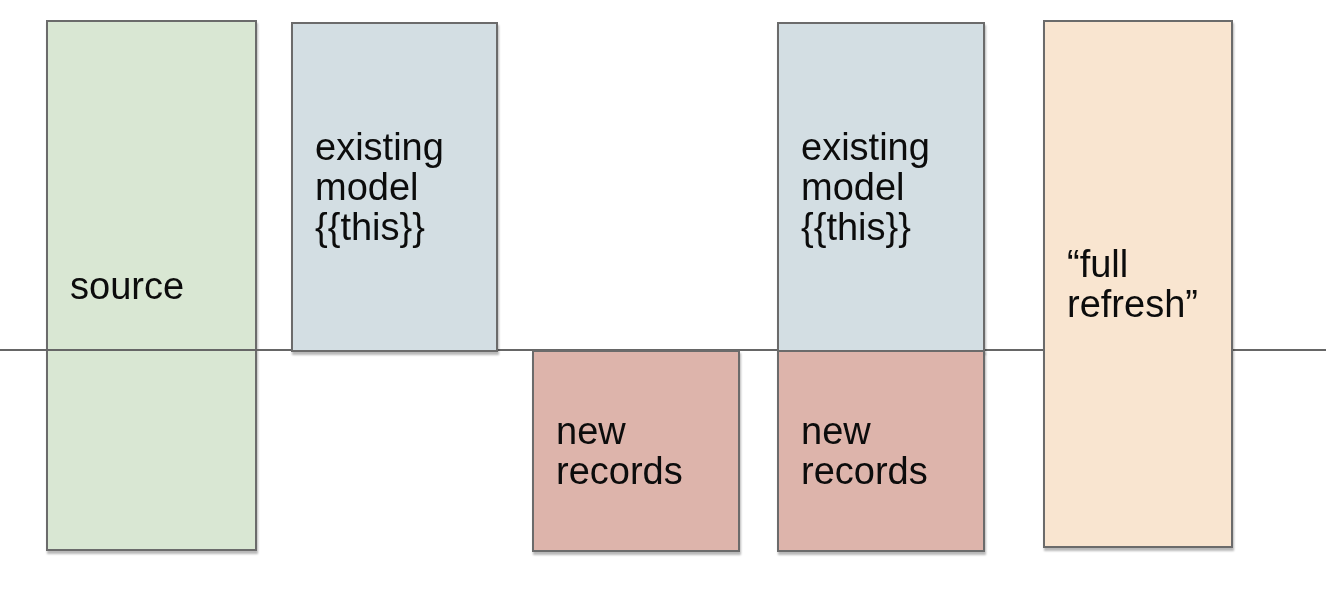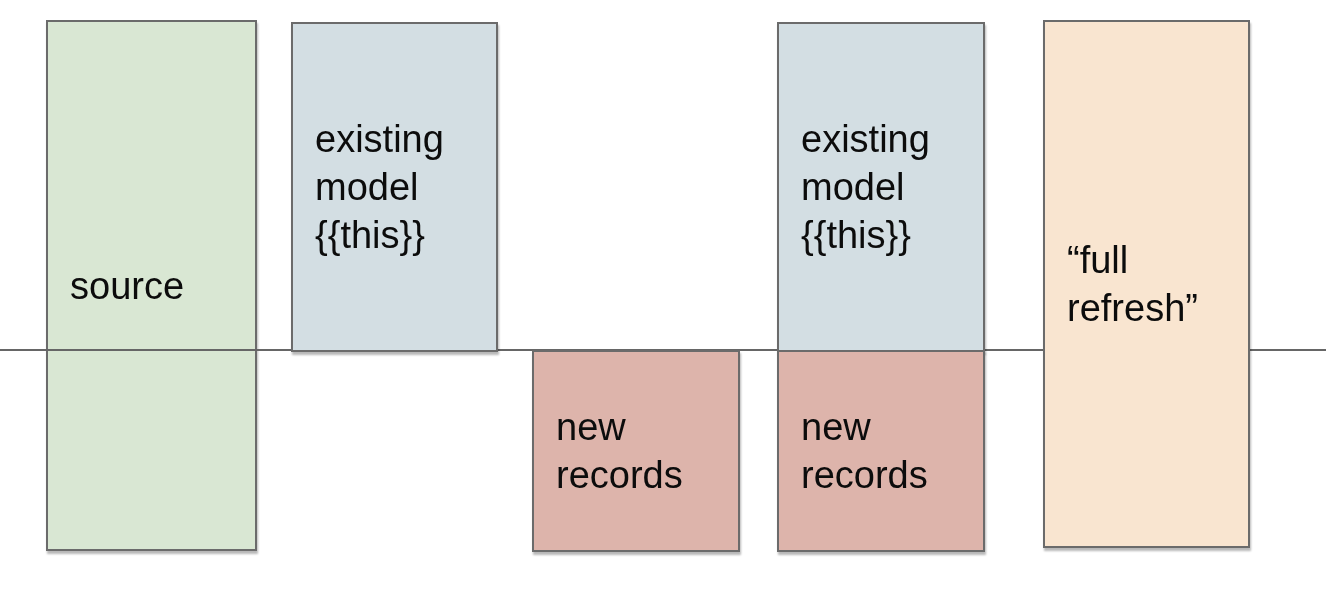--- a/index.html
+++ b/index.html
@@ -32,34 +32,34 @@
     position: absolute;
     box-sizing: border-box;
     border: 2px solid #6b6b6b;
     box-shadow: 1px 3px 2px rgba(0,0,0,0.28);
     display: flex;
     align-items: center;
     z-index: 3;
   }
   .box .label {
     font-size: 38px;
-    line-height: 48px;
+    line-height: 40px;
     color: #0c0c0c;
     white-space: pre-line;
     padding-left: 22px;
     padding-right: 6px;
     letter-spacing: 0;
   }
   
   #box-source        { left: 34px;   top: 20px;  width: 211px; height: 531px; z-index: 1; }
   #box-existing-1    { left: 291px;  top: 22px;  width: 207px; height: 330px; }
   #box-new-1         { left: 532px;  top: 350px; width: 208px; height: 202px; }
   #box-existing-2    { left: 777px;  top: 22px;  width: 208px; height: 330px; }
   #box-new-2         { left: 777px;  top: 350px; width: 208px; height: 202px; }
-  #box-full-refresh  { left: 1043px; top: 20px;  width: 207px; height: 528px; }
+  #box-full-refresh  { left: 1043px; top: 20px;  width: 190px; height: 528px; }
 </style>
 </head>
 <body>
 
 <div class="canvas">
 
   <div class="divider" style="background-color: rgb(102, 102, 102);"></div>
 
   <div class="box" id="box-source" style="background-color: rgb(217, 231, 211); margin-left: 12px;">
     <div class="label">source</div>

